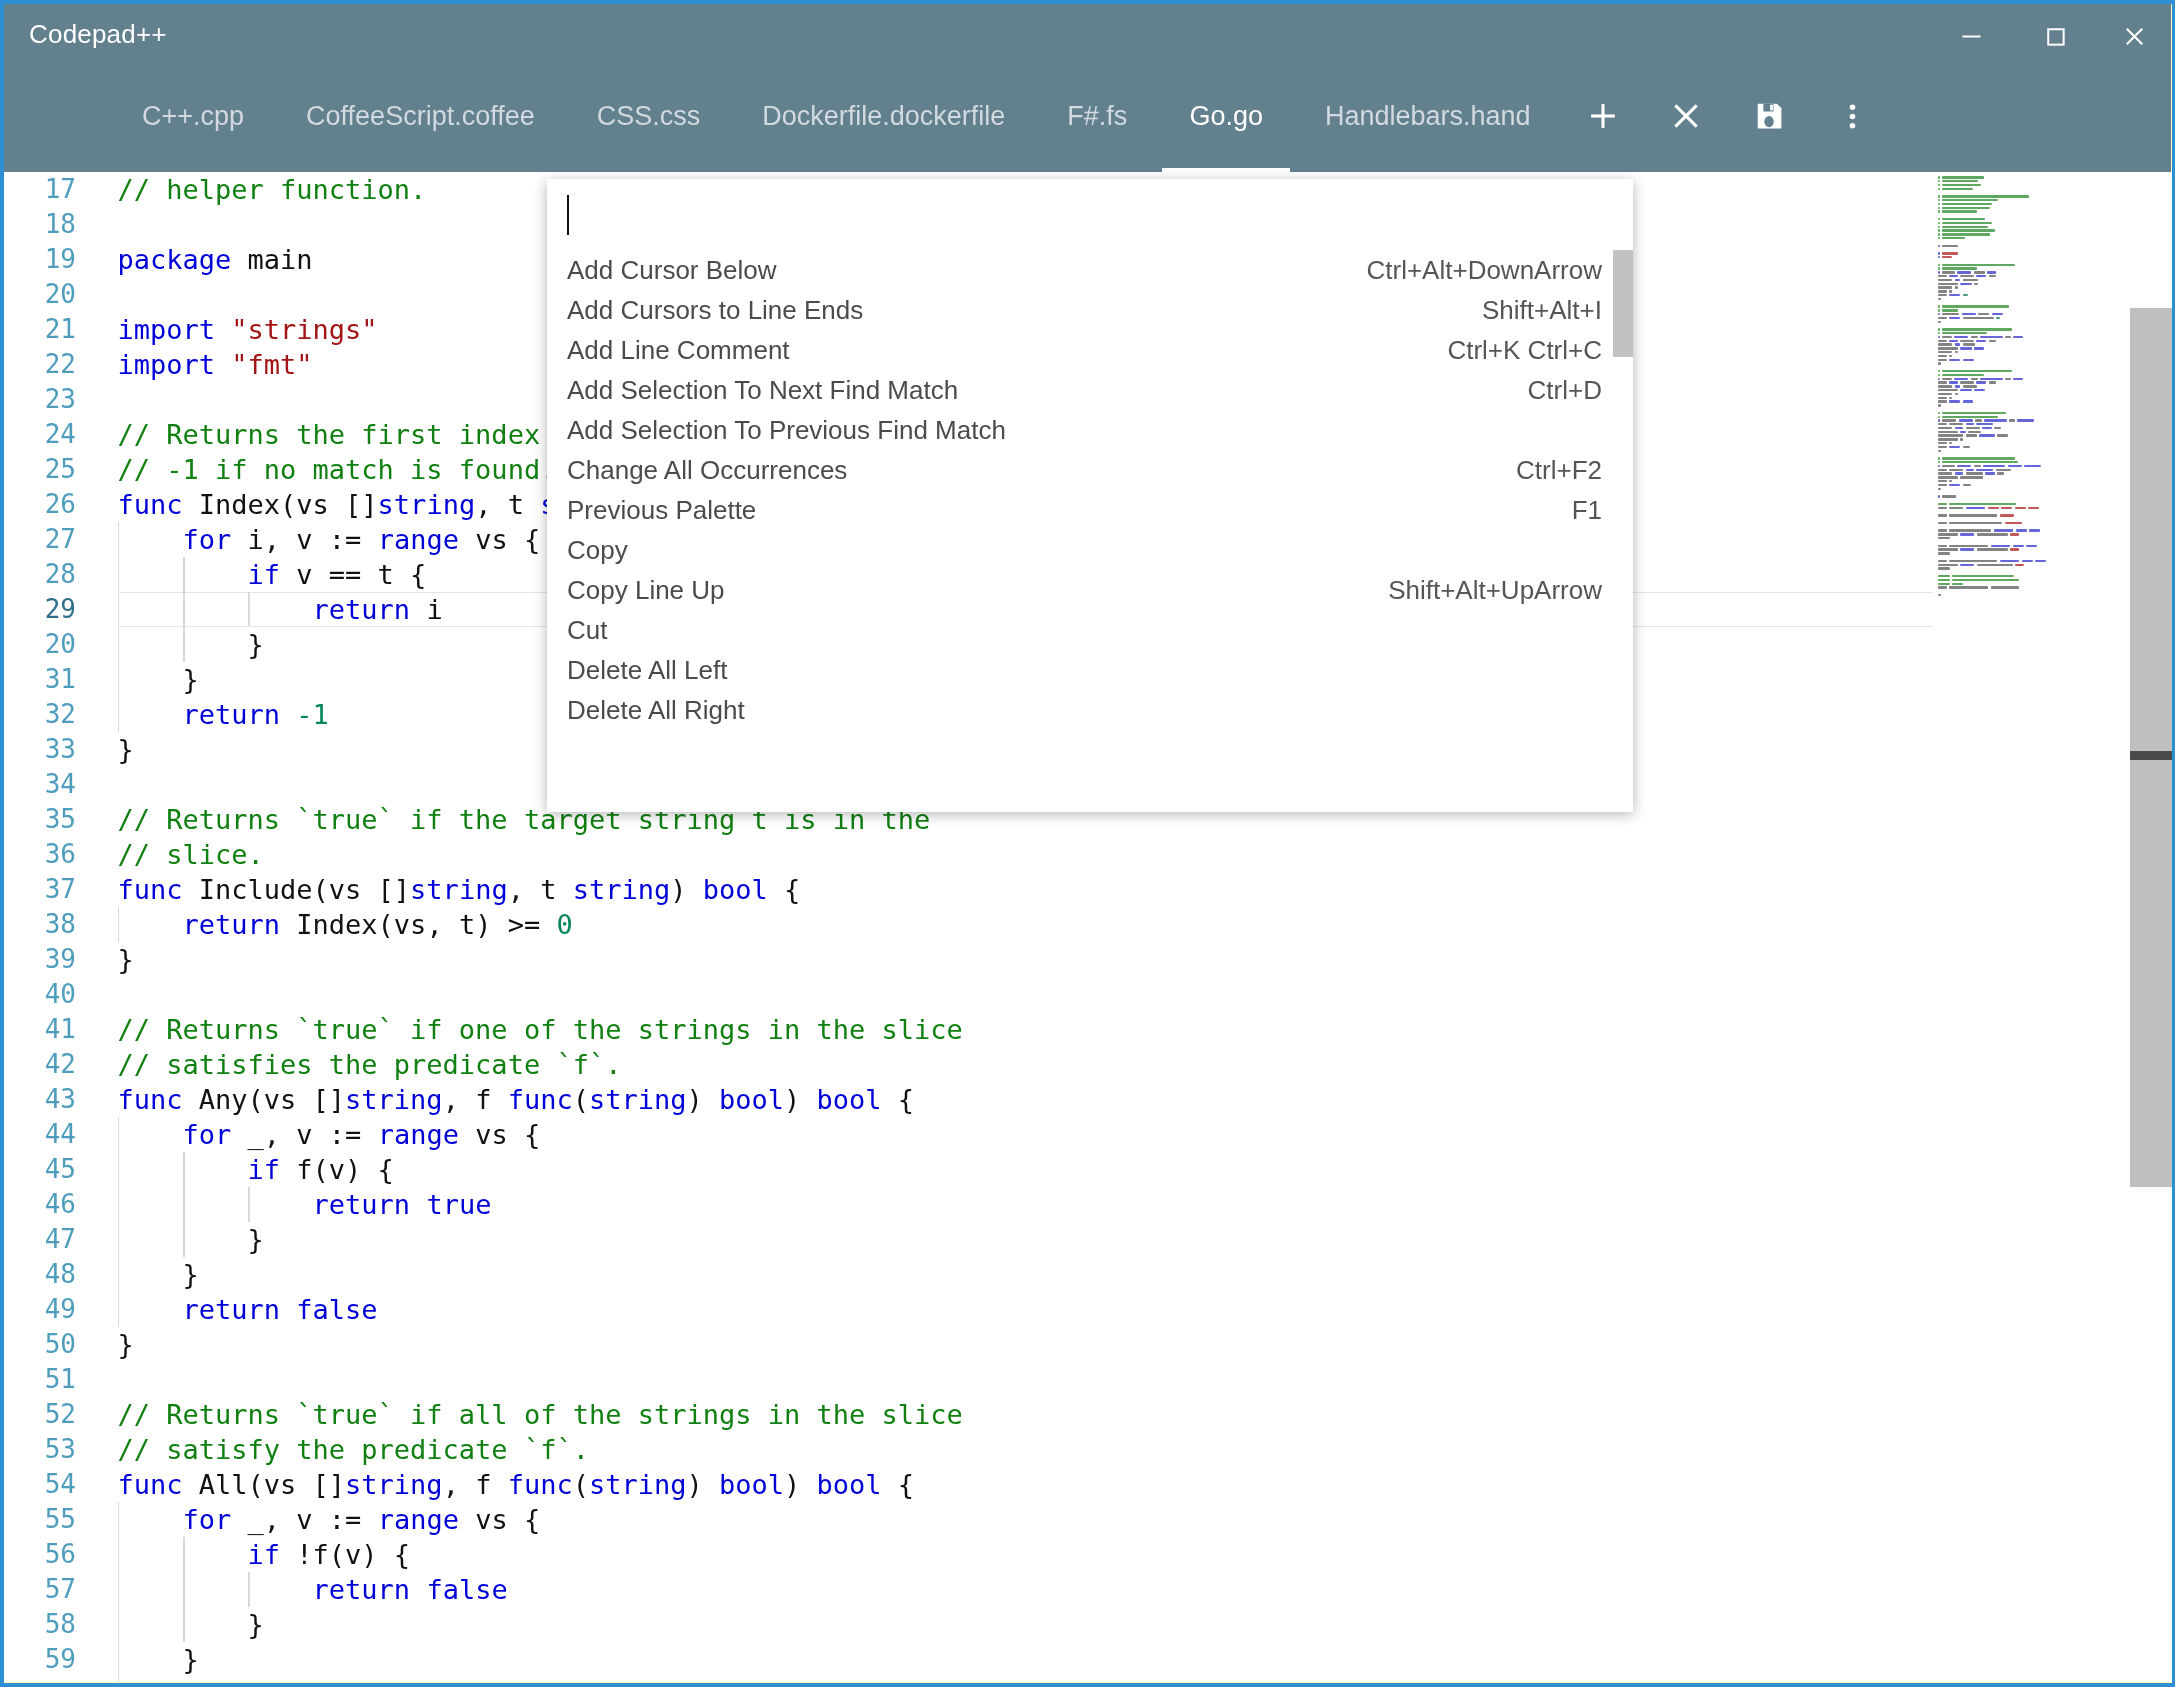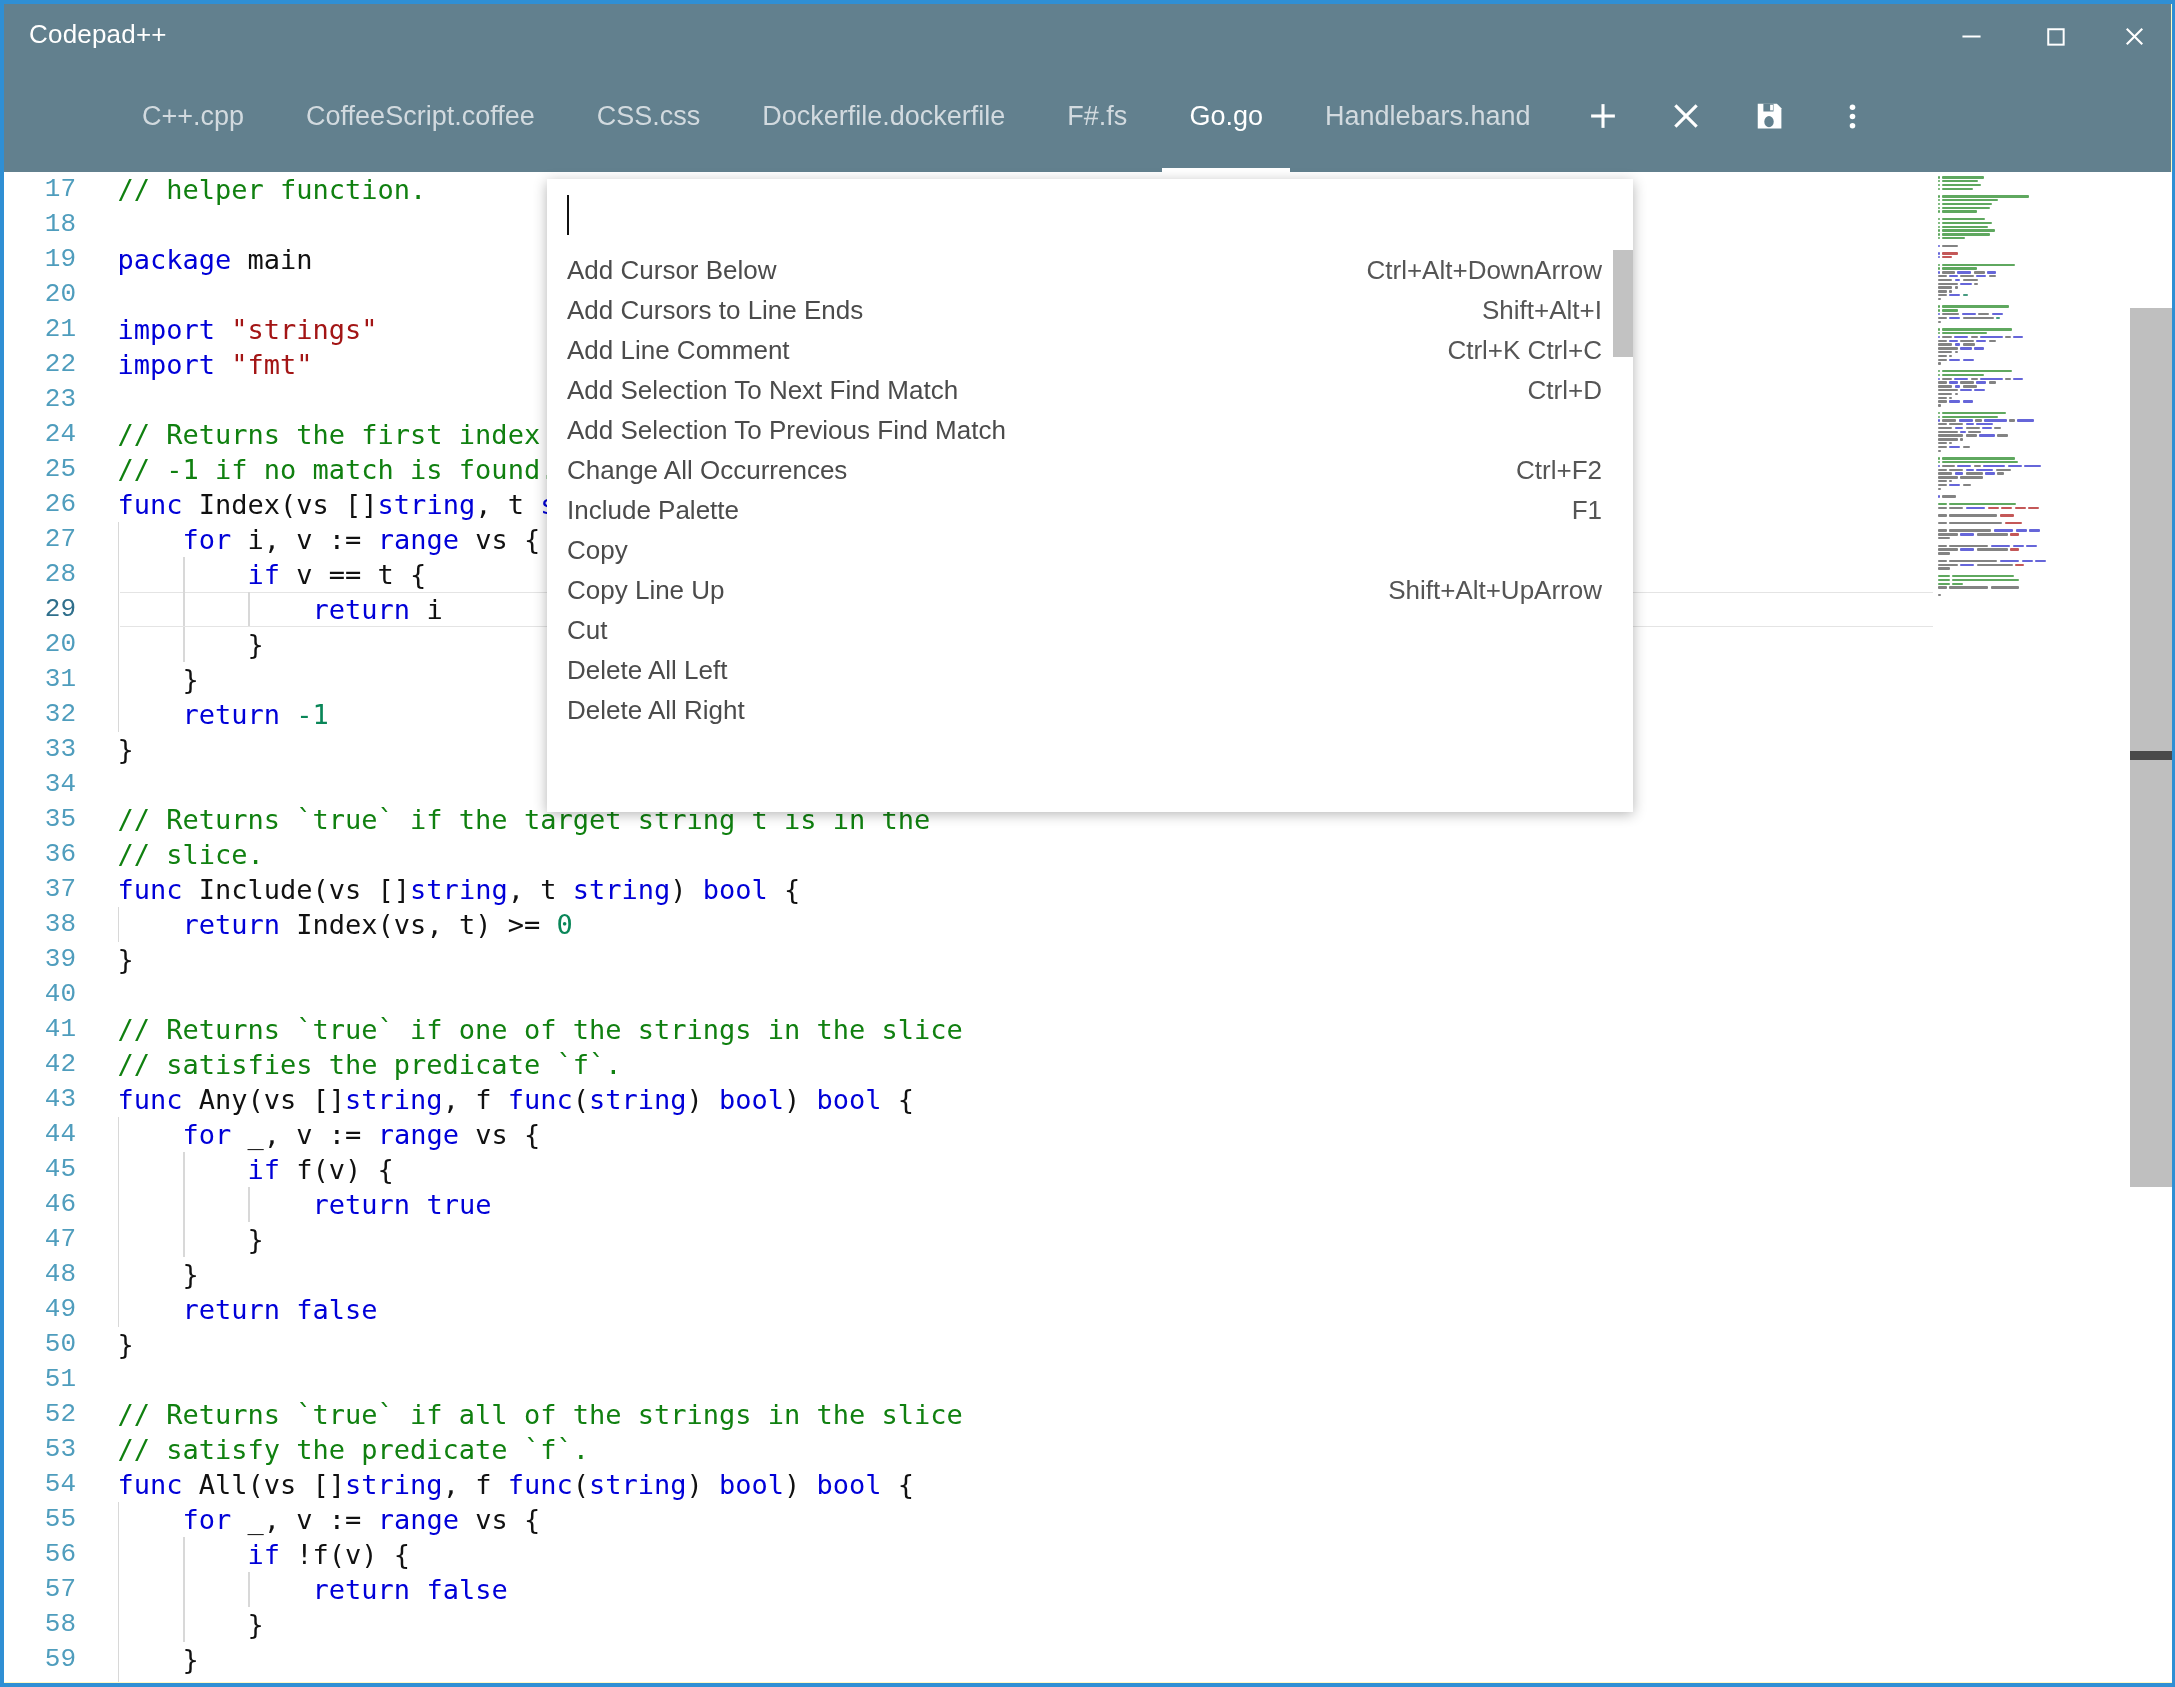--- a/index.html
+++ b/index.html
@@ -84,21 +84,20 @@
     line-height: 35px;
     white-space: pre;
   }
   .gutter {
     width: 90px;
     min-width: 90px;
     text-align: right;
     padding-right: 18px;
     color: #4f9dbd;
     font-size: 26px;
-    font-family: Liberation Mono, monospace;
   }
   .codetext {
     position: relative;
     padding-left: 23.5px;
     flex: 1;
   }
   .codeline.current .gutter { color: #2f6f8c; }
   .codeline.current::before {
     content: ""; position: absolute;
     left: 116px; right: 0; top: 0;
@@ -841,21 +840,21 @@
         </div>
         <div class="pitem">
           <span class="plabel">Add Selection To Previous Find Match</span>
           <span class="pkey"></span>
         </div>
         <div class="pitem">
           <span class="plabel">Change All Occurrences</span>
           <span class="pkey">Ctrl+F2</span>
         </div>
         <div class="pitem">
-          <span class="plabel">Include Palette</span>
+          <span class="plabel">Previous Palette</span>
           <span class="pkey">F1</span>
         </div>
         <div class="pitem">
           <span class="plabel">Copy</span>
           <span class="pkey"></span>
         </div>
         <div class="pitem">
           <span class="plabel">Copy Line Up</span>
           <span class="pkey">Shift+Alt+UpArrow</span>
         </div>

